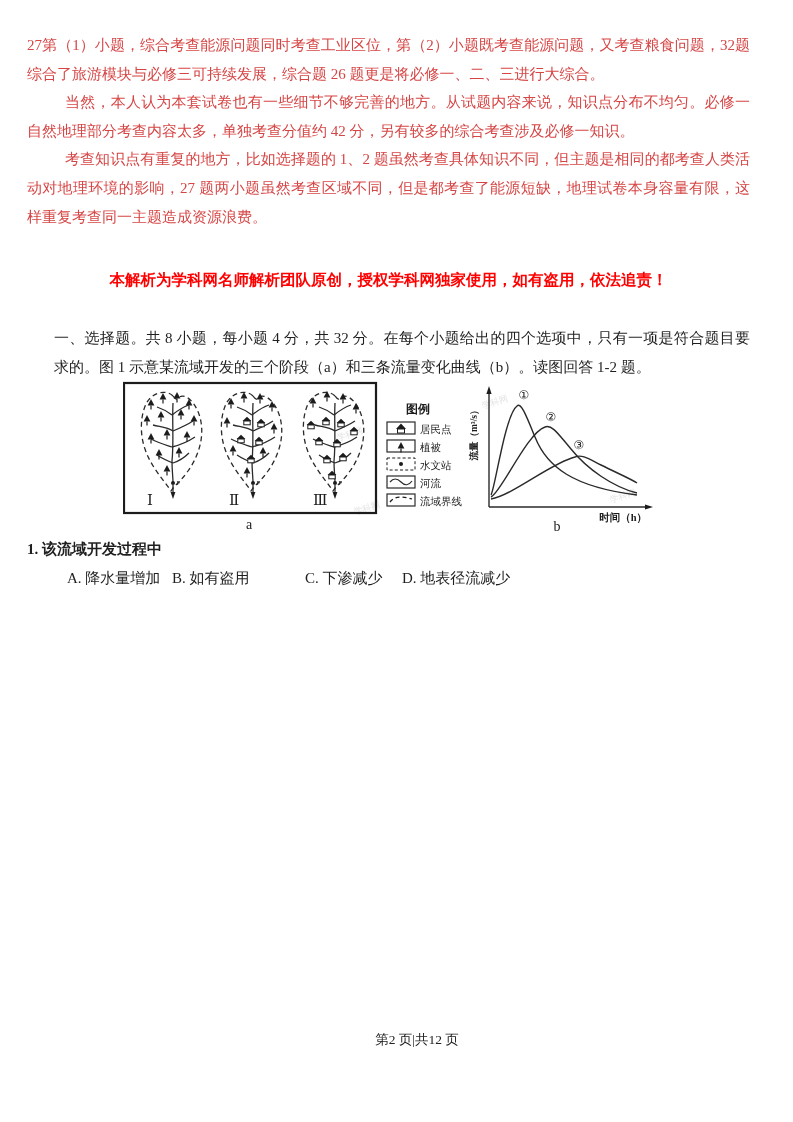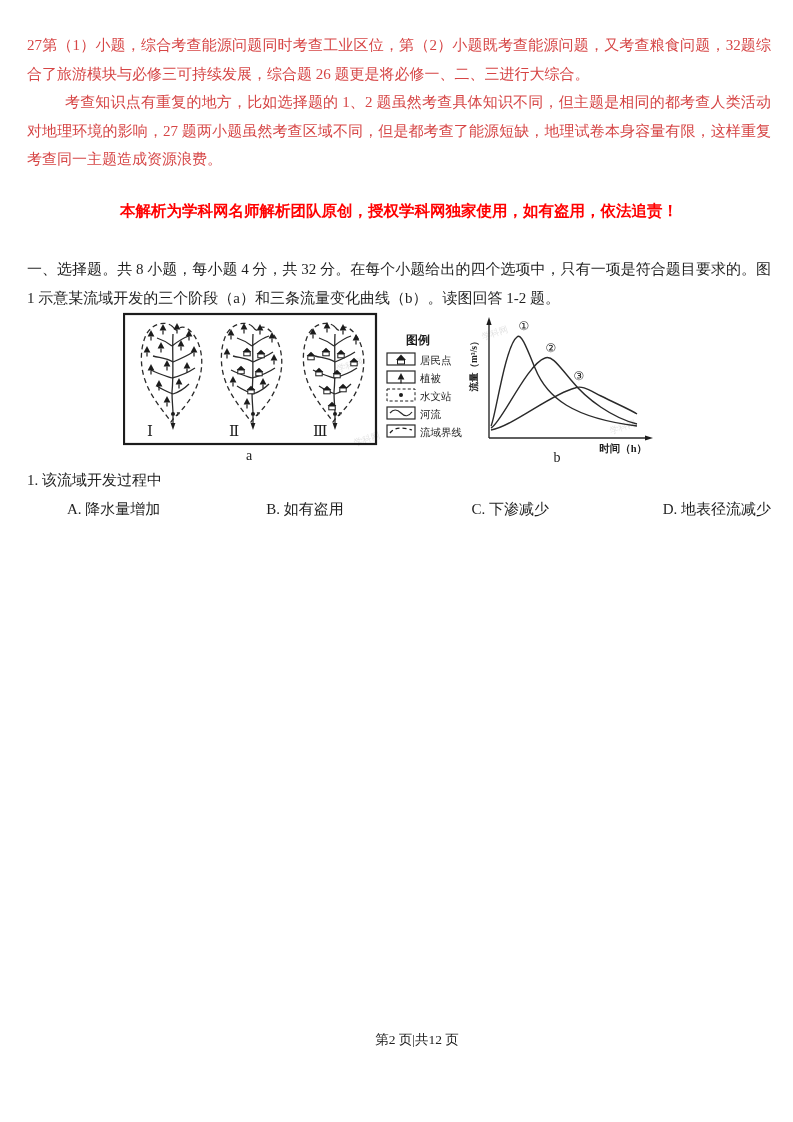--- a/index.html
+++ b/index.html
@@ -5,54 +5,55 @@
   html,body{margin:0;padding:0;background:#ffffff;}
   .page{
     position:relative;
     width:793px;height:1122px;
     margin:0 auto;
     background:#ffffff;
     font-family:"Liberation Serif","DejaVu Serif",serif;
     color:#1f1f1f;
     overflow:hidden;
     box-sizing:border-box;
-    padding:31px 22px 0 27px;
+    padding:31px 43px 0 27px;
   }
   .red-analysis p{
     margin:0;
     font-size:15px;
     line-height:28.6px;
     text-align:justify;
     color:#d64545;
   }
   .red-analysis p.indent{text-indent:38px;}
   .notice{
-    margin-top:27px;
+    margin-top:39px;
     text-align:center;
     font-size:15.5px;
     font-weight:bold;
     color:#ff0000;
     line-height:20px;
   }
   .intro{
     margin-top:34px;
     font-size:15px;
     line-height:28.6px;
     text-align:justify;
     color:#1f1f1f;
+    margin-left:27px;
   }
   .figure-wrap{margin:0 0 0 96px;}
   .figure-wrap svg{display:block;}
   .questions{font-size:15px;line-height:29px;color:#1f1f1f;}
-  .q-stem{margin:0;}
-  .q-options{padding-left:40px;display:flex;justify-content:space-between;}
+  .q-stem{margin:0;font-weight:bold;}
+  .q-options{padding-left:40px;display:flex;}
   .q-options span{display:inline-block;white-space:nowrap;}
   .q-options span:nth-child(1){width:105px;}
   .q-options span:nth-child(2){width:111px;}
-  .q-options span:nth-child(3){width:97px;}
+  .q-options span:nth-child(3){width:97px;margin-left:22px;}
   .footer{
     position:absolute;
     top:1031px;left:0;right:0;
     text-align:center;
     font-size:13.5px;
     color:#222;
     margin-left:41px;
   }
   
   .ln{stroke:#2a2a2a;fill:none;}
@@ -61,20 +62,21 @@
   .figtext{font-family:"Liberation Serif","DejaVu Serif",serif;fill:#1c1c1c;}
   .wm{fill:#b9b9b9;opacity:.4;font-size:9px;font-family:"Liberation Sans",sans-serif;}
 </style>
 </head>
 <body>
 
 <div class="page">
 
   <div class="red-analysis">
     <p>27第（1）小题，综合考查能源问题同时考查工业区位，第（2）小题既考查能源问题，又考查粮食问题，32题综合了旅游模块与必修三可持续发展，综合题 26 题更是将必修一、二、三进行大综合。</p>
+    <p class="indent">当然，本人认为本套试卷也有一些细节不够完善的地方。从试题内容来说，知识点分布不均匀。必修一自然地理部分考查内容太多，单独考查分值约 42 分，另有较多的综合考查涉及必修一知识。</p>
     <p class="indent">考查知识点有重复的地方，比如选择题的 1、2 题虽然考查具体知识不同，但主题是相同的都考查人类活动对地理环境的影响，27 题两小题虽然考查区域不同，但是都考查了能源短缺，地理试卷本身容量有限，这样重复考查同一主题造成资源浪费。</p>
   </div>
 
   <div class="notice">本解析为学科网名师解析团队原创，授权学科网独家使用，如有盗用，依法追责！</div>
 
   <div class="intro">一、选择题。共 8 小题，每小题 4 分，共 32 分。在每个小题给出的四个选项中，只有一项是符合题目要求的。图 1 示意某流域开发的三个阶段（a）和三条流量变化曲线（b）。读图回答 1-2 题。</div>
 
   <div class="figure-wrap">
     <svg width="560" height="154" viewBox="0 0 560 154">
       <defs>

